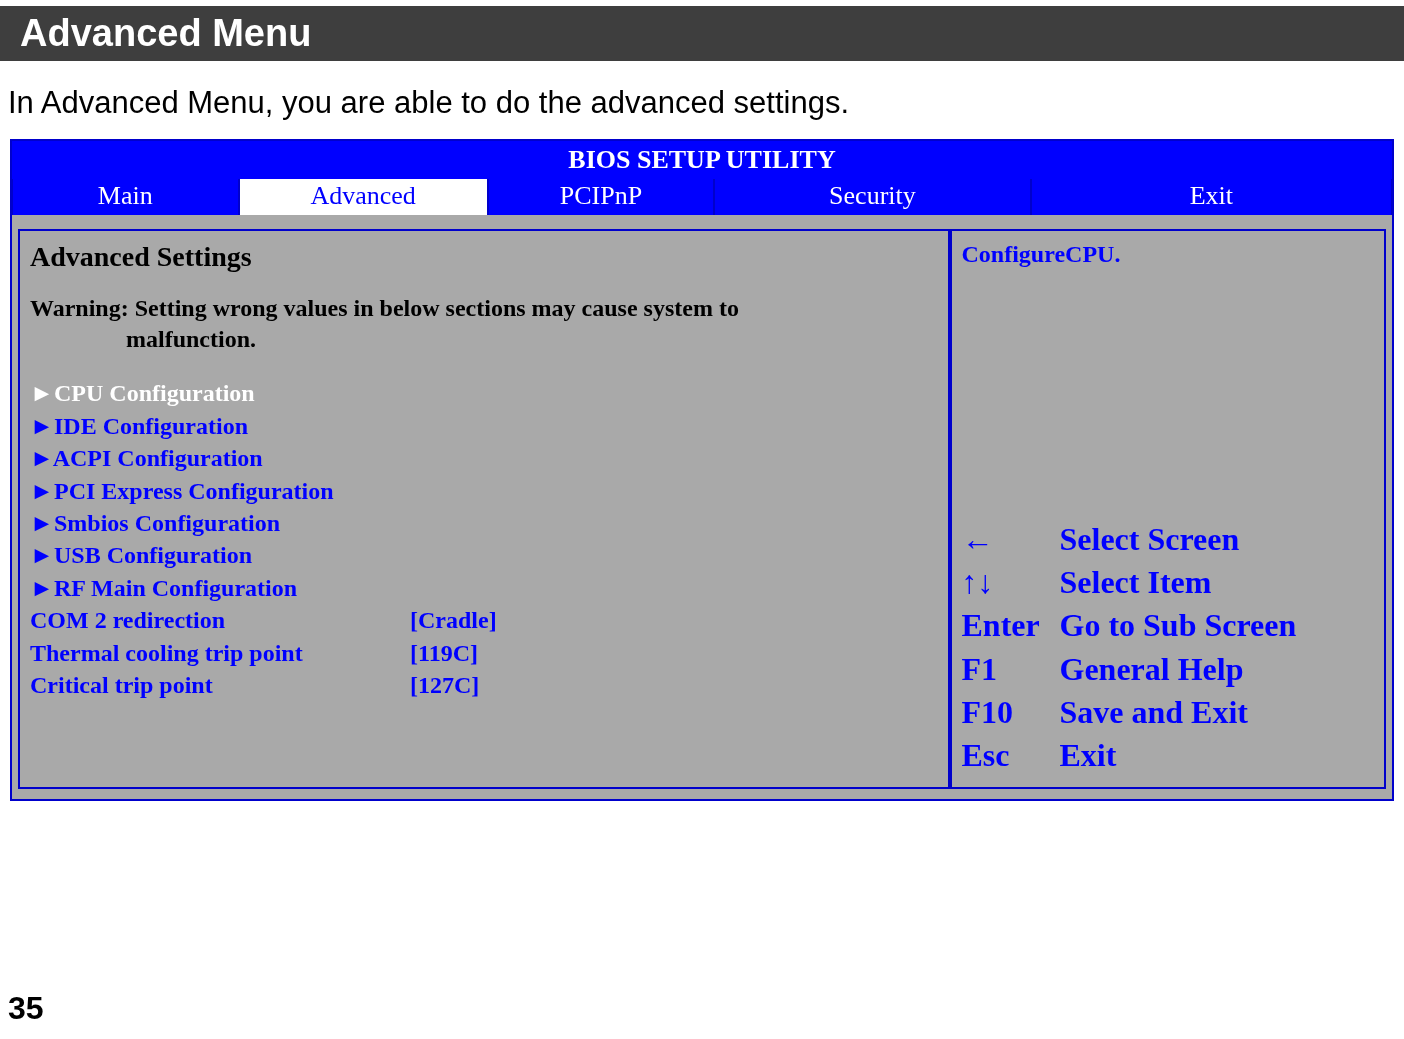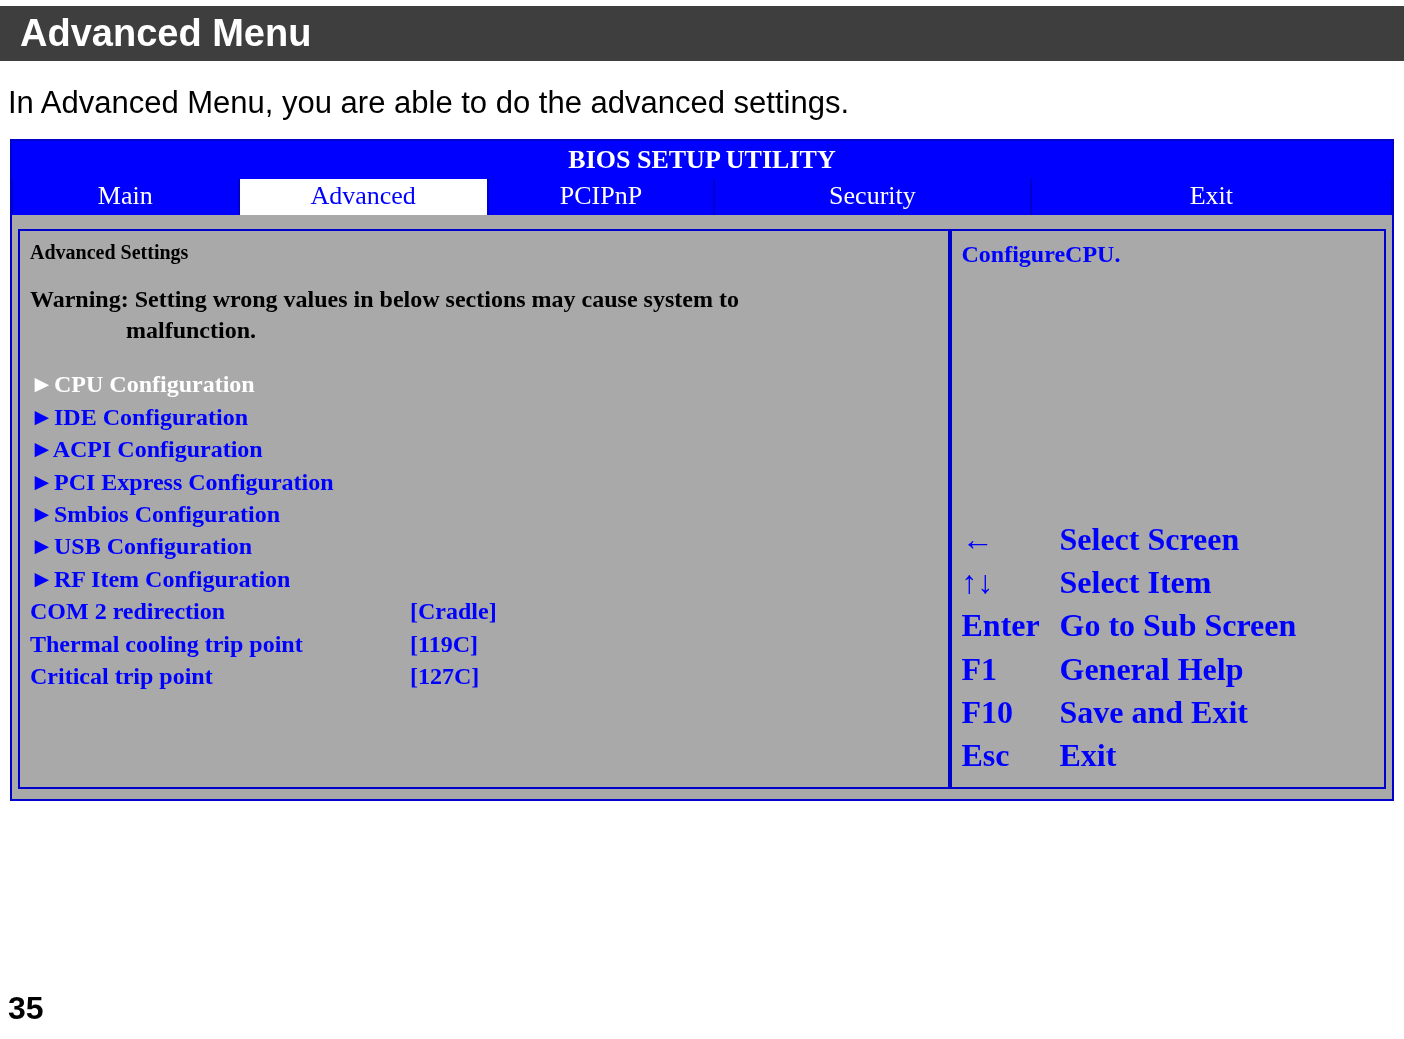--- a/index.html
+++ b/index.html
@@ -76,21 +76,21 @@
       font-family: "Times New Roman", serif;
     }
     .right-panel {
       flex: 1;
       border: 2px solid #0000cc;
       background: #a9a9a9;
       padding: 10px 10px 10px 10px;
       font-family: "Times New Roman", serif;
     }
     .panel-title {
-      font-size: 20px;
+      font-size: 28px;
       font-weight: bold;
       color: #000000;
       margin-bottom: 20px;
     }
     .warning {
       font-size: 24px;
       font-weight: bold;
       color: #000000;
       margin-bottom: 22px;
       line-height: 1.3;
@@ -203,21 +203,21 @@
           <li class="submenu-item">
             <span class="arrow">►</span>
             <span>Smbios Configuration</span>
           </li>
           <li class="submenu-item">
             <span class="arrow">►</span>
             <span>USB Configuration</span>
           </li>
           <li class="submenu-item">
             <span class="arrow">►</span>
-            <span>RF Item Configuration</span>
+            <span>RF Main Configuration</span>
           </li>
         </ul>
 
         <div class="setting-row">
           <span class="setting-label">COM 2 redirection</span>
           <span>[Cradle]</span>
         </div>
         <div class="setting-row">
           <span class="setting-label">Thermal cooling trip point</span>
           <span>[119C]</span>

